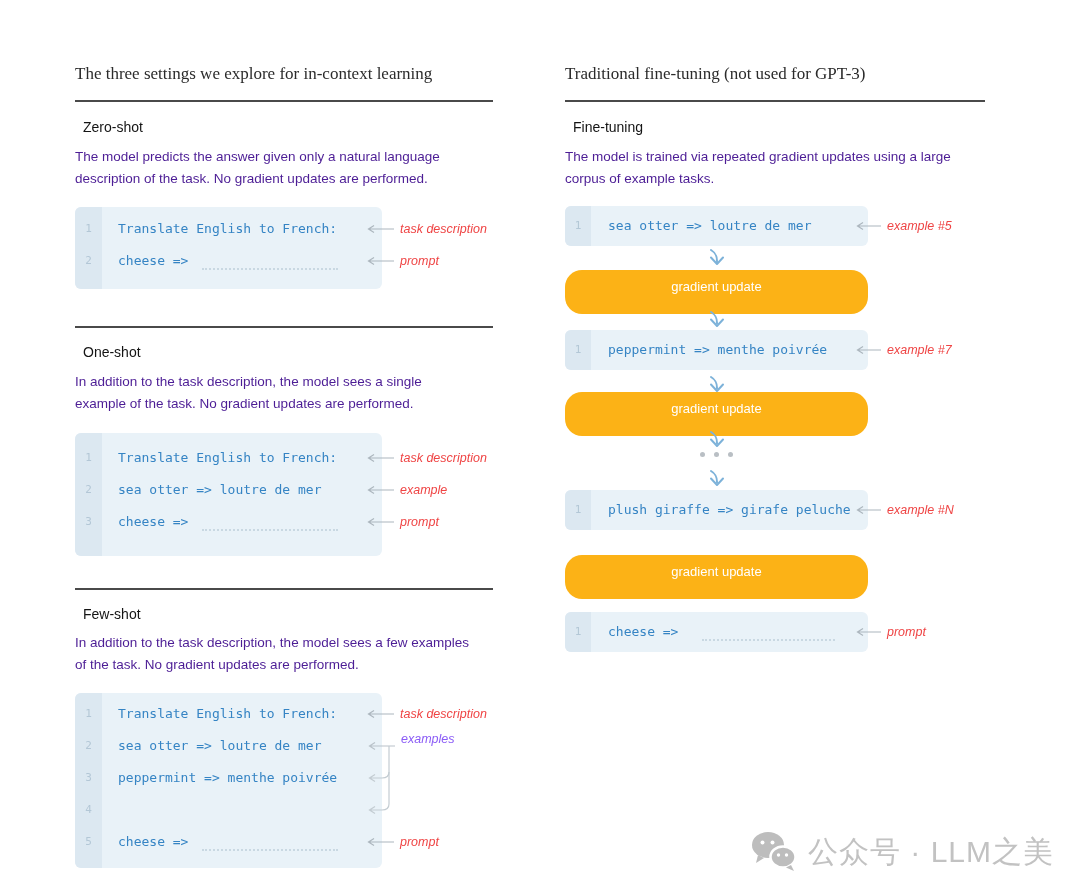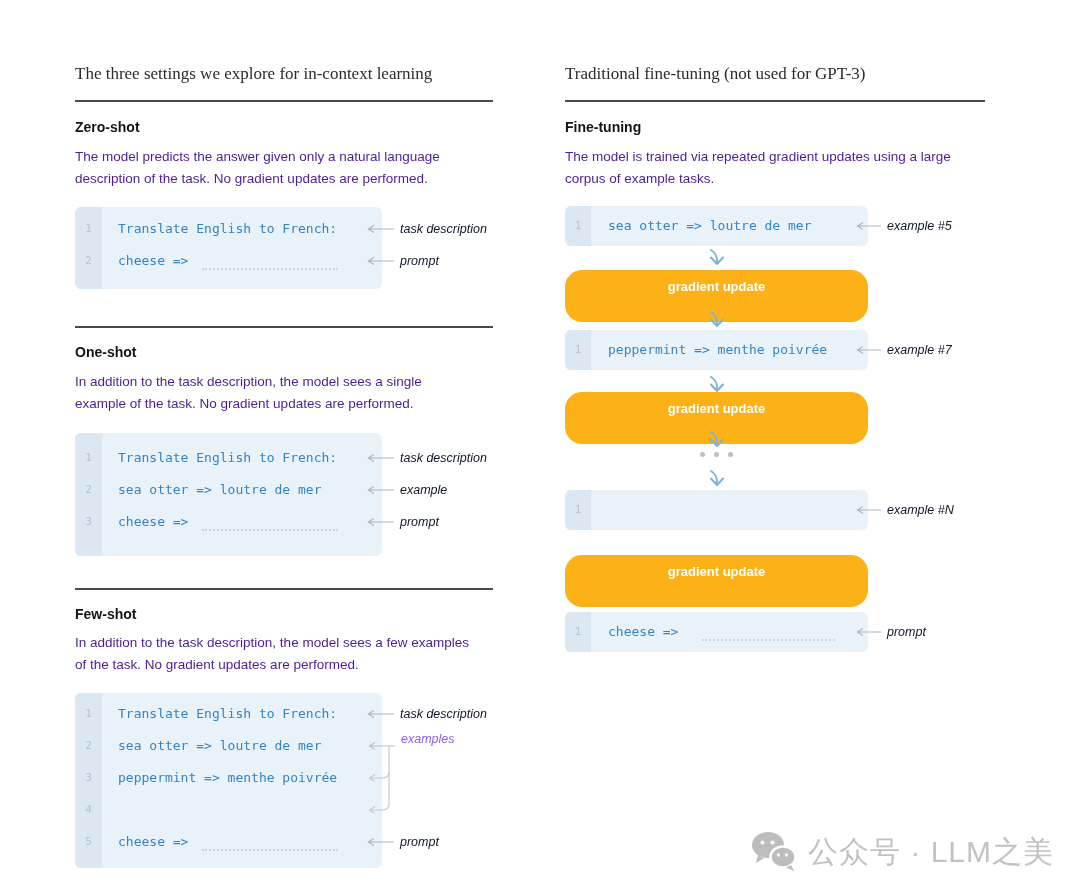--- a/index.html
+++ b/index.html
@@ -3,42 +3,42 @@
 <meta charset="utf-8">
 <style>
   html,body{margin:0;padding:0;background:#ffffff;}
   #canvas{position:relative;width:1080px;height:895px;background:#ffffff;overflow:hidden;
           font-family:"Liberation Sans",sans-serif;color:#222;}
   .col{position:absolute;top:64px;}
   #col-left{left:75px;width:440px;}
   #col-right{left:565px;width:470px;}
   .col-title{position:absolute;left:0;top:0;font-size:17px;font-weight:400;color:#2b2b2b;white-space:nowrap;font-family:Liberation Serif, serif;}
   .rule{position:absolute;left:0;width:418px;border-top:2px solid #4a4a4a;}
-  .sec-head{position:absolute;left:0;font-size:14px;font-weight:700;color:#141414;}
+  .sec-head{position:absolute;left:8px;font-size:14px;font-weight:400;color:#141414;}
   .sec-para{position:absolute;left:0;width:398px;font-size:13.5px;line-height:22px;color:#4c1d95;}
   .card{position:absolute;left:0;width:307px;background:#e9f2f8;border-radius:6px;}
   .gutter{position:absolute;left:0;top:0;bottom:0;width:27px;background:#dce8f1;border-radius:6px 0 0 6px;}
   .crow{position:relative;height:32px;}
   .crow .ln{position:absolute;left:0;top:0;width:27px;height:32px;line-height:32px;text-align:center;
             font-family:"DejaVu Sans Mono","Liberation Mono",monospace;font-size:11px;color:#b3c7d6;}
   .crow .ct{position:absolute;left:43px;top:0;height:32px;line-height:32px;white-space:nowrap;
             font-family:"DejaVu Sans Mono","Liberation Mono",monospace;font-size:13px;color:#3584c4;}
   .dotted{position:absolute;left:127px;bottom:7px;width:136px;border-bottom:2px dotted #c9d8e2;}
   .ann{position:absolute;left:288px;height:16px;display:flex;align-items:center;white-space:nowrap;}
-  .ann .lbl{margin-left:5px;font-size:12.5px;font-style:italic;color:#0f172a;}
+  .ann .lbl{margin-left:5px;font-size:12.5px;font-style:italic;color:#ef4444;}
   .lbl-only{position:absolute;font-size:12.5px;font-style:italic;color:#8b5cf6;white-space:nowrap;}
   .fbox{position:absolute;left:0;width:303px;height:40px;background:#e9f2f8;border-radius:6px;}
   .fbox .gutter{width:26px;}
   .fbox .ln{position:absolute;left:0;top:0;width:26px;height:40px;line-height:40px;text-align:center;
             font-family:"DejaVu Sans Mono","Liberation Mono",monospace;font-size:11px;color:#b3c7d6;}
   .fbox .ct{position:absolute;left:43px;top:0;height:40px;line-height:40px;white-space:nowrap;
             font-family:"DejaVu Sans Mono","Liberation Mono",monospace;font-size:13px;color:#3584c4;}
   .fbox .dotted{left:137px;bottom:11px;width:133px;}
-  .pill{position:absolute;left:0;width:303px;height:52px;border-radius:17px;background:#fcb216;
-        text-align:center;line-height:34px;font-size:13px;font-weight:700;color:#ffffff;}
+  .pill{position:absolute;left:0;width:303px;height:44px;border-radius:17px;background:#fcb216;
+        text-align:center;line-height:34px;font-size:13px;font-weight:400;color:#ffffff;}
   .flow-mid{position:absolute;left:0;width:303px;display:flex;justify-content:center;}
   .dots{display:flex;gap:9px;align-items:center;}
   .dots i{width:5px;height:5px;border-radius:50%;background:#b9bfc4;}
   #watermark{position:absolute;left:750px;top:830px;display:flex;align-items:center;gap:10px;}
   #watermark .wm-text{font-size:30px;color:#c2c2c2;letter-spacing:1px;white-space:nowrap;}
 </style>
 </head>
 <body>
 
 <div id="canvas">
@@ -229,20 +229,21 @@
 
     <div class="flow-mid" style="top:405px">
       <svg width="22" height="18" viewBox="0 0 22 18">
           <path d="M5 2 C10 5 11 8 11 13 M5 9.5 L11 16 L17 9.5" fill="none" stroke="#7db2d9" stroke-width="2" stroke-linecap="round" stroke-linejoin="round"></path>
         </svg>
     </div>
 
     <div class="fbox" style="top:426px">
       <div class="gutter"></div>
       <span class="ln">1</span>
+      <span class="ct">plush giraffe =&gt; girafe peluche</span>
     </div>
     <div class="ann" style="top:438px;left:287px">
       <svg width="30" height="10" viewBox="0 0 30 10">
           <path d="M29 5 H6 M11 1.5 L5.5 5 L11 8.5" fill="none" stroke="#acb6be" stroke-width="1.2"></path>
         </svg>
       <span class="lbl">example #N</span>
     </div>
 
     <div class="pill" style="top:491px">gradient update</div>
 

